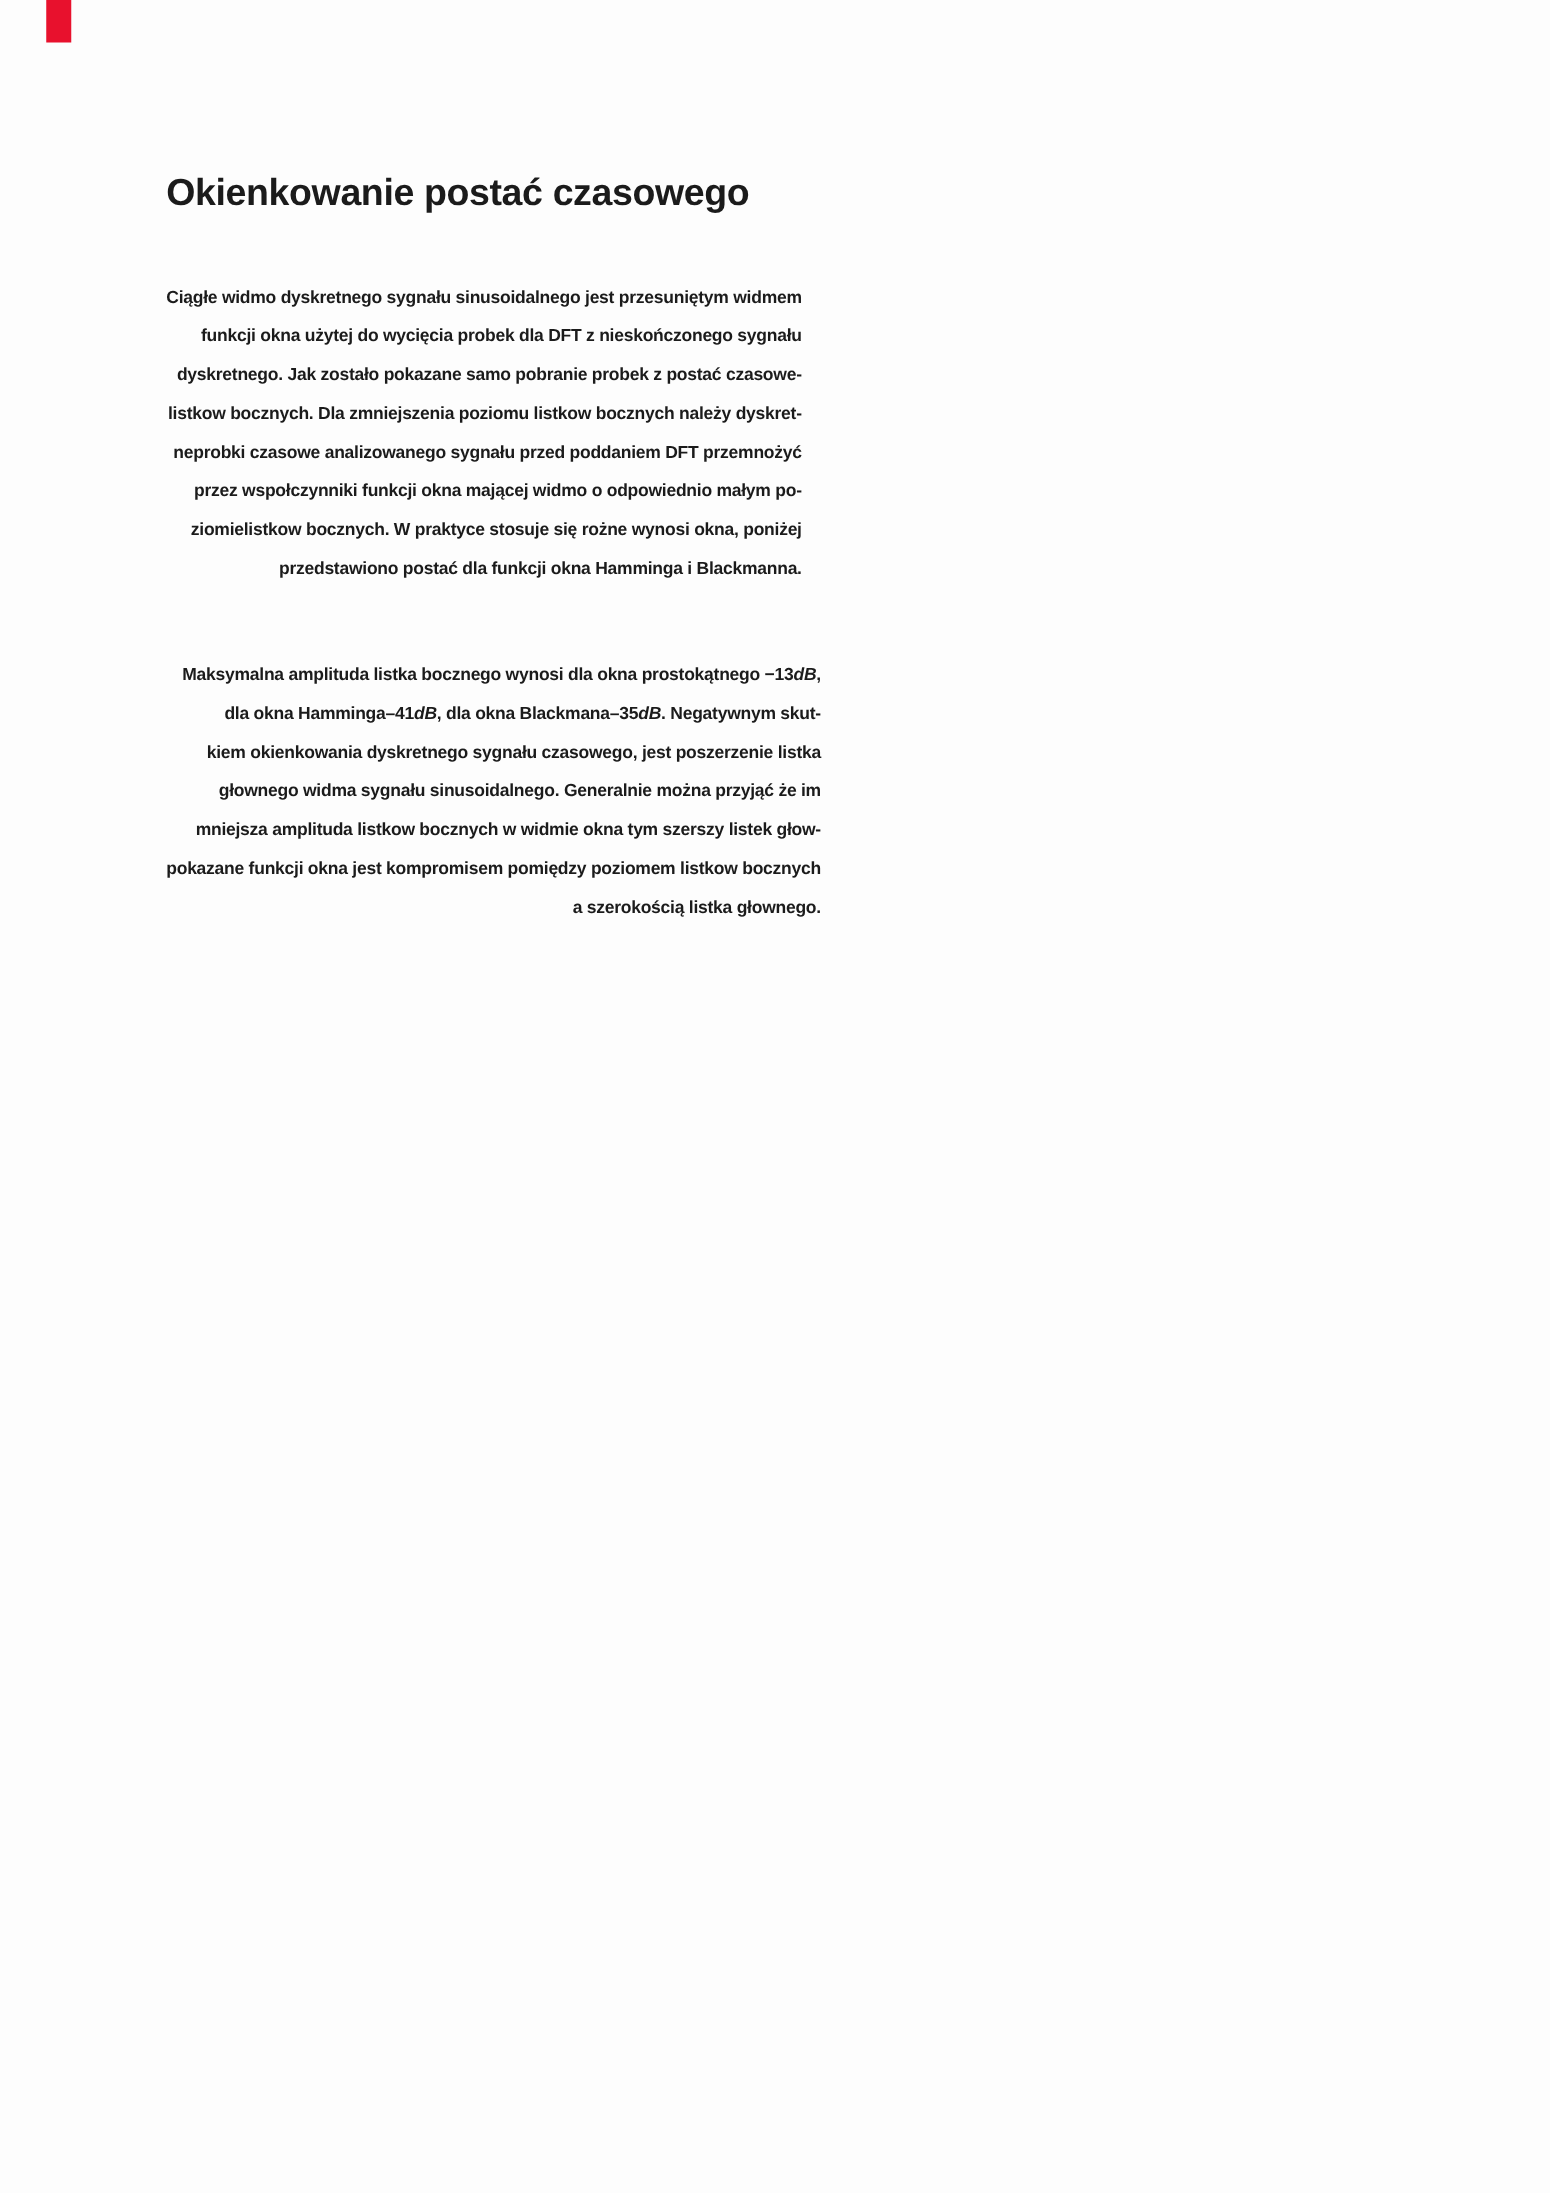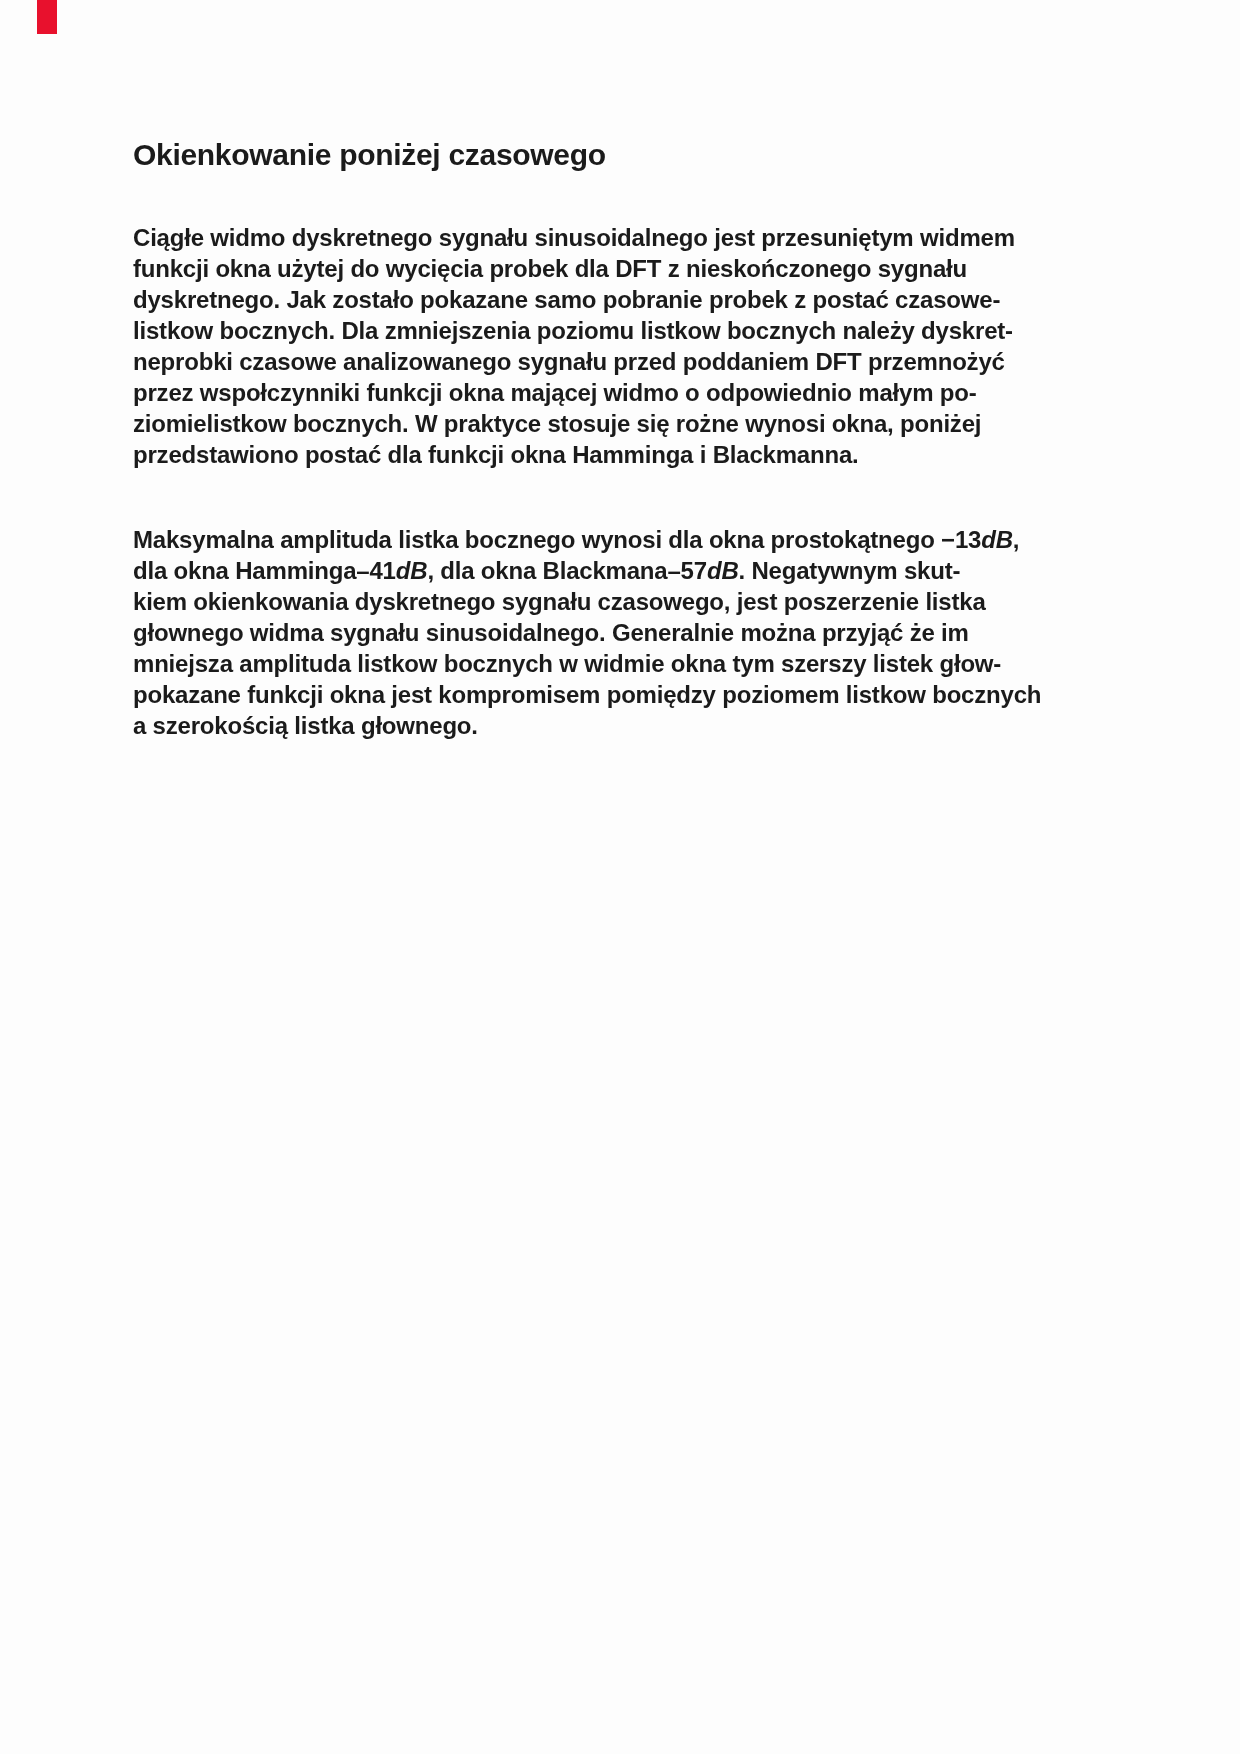--- a/index.html
+++ b/index.html
@@ -28,55 +28,56 @@
     top: 138px;
     margin: 0;
     font-size: 30px;
     font-weight: 700;
     letter-spacing: -0.3px;
     white-space: nowrap;
   }
   .para {
     position: absolute;
     left: 133px;
-    font-size: 24px;
+    font-size: 14px;
     font-weight: 700;
     line-height: 31px;
     letter-spacing: -0.2px;
+    text-align: right;
   }
   .para .line {
     white-space: nowrap;
   }
   .para1 { top: 222px; }
   .para2 { top: 524px; }
   .it { font-style: italic; }
 </style>
 </head>
 <body>
 
 <div class="page" style="background: rgb(253, 253, 253); color: rgb(27, 27, 27);">
 
   <div class="bookmark" style="background: rgb(232, 17, 45);"></div>
 
-  <h1 class="heading">Okienkowanie poniżej czasowego</h1>
+  <h1 class="heading">Okienkowanie postać czasowego</h1>
 
   <div class="para para1">
     <div class="line">Ciągłe widmo dyskretnego sygnału sinusoidalnego jest przesuniętym widmem</div>
     <div class="line">funkcji okna użytej do wycięcia probek dla DFT z nieskończonego sygnału</div>
     <div class="line">dyskretnego. Jak zostało pokazane samo pobranie probek z postać czasowe-</div>
     <div class="line">listkow bocznych. Dla zmniejszenia poziomu listkow bocznych należy dyskret-</div>
     <div class="line">neprobki czasowe analizowanego sygnału przed poddaniem DFT przemnożyć</div>
     <div class="line">przez wspołczynniki funkcji okna mającej widmo o odpowiednio małym po-</div>
     <div class="line">ziomielistkow bocznych. W praktyce stosuje się rożne wynosi okna, poniżej</div>
     <div class="line">przedstawiono postać dla funkcji okna Hamminga i Blackmanna.</div>
   </div>
 
   <div class="para para2">
     <div class="line"><span>Maksymalna amplituda listka bocznego wynosi dla okna prostokątnego −13</span><span class="it">dB</span><span>,</span></div>
-    <div class="line"><span>dla okna Hamminga–41</span><span class="it">dB</span><span>, dla okna Blackmana–57</span><span class="it">dB</span><span>. Negatywnym skut-</span></div>
+    <div class="line"><span>dla okna Hamminga–41</span><span class="it">dB</span><span>, dla okna Blackmana–35</span><span class="it">dB</span><span>. Negatywnym skut-</span></div>
     <div class="line">kiem okienkowania dyskretnego sygnału czasowego, jest poszerzenie listka</div>
     <div class="line">głownego widma sygnału sinusoidalnego. Generalnie można przyjąć że im</div>
     <div class="line">mniejsza amplituda listkow bocznych w widmie okna tym szerszy listek głow-</div>
     <div class="line">pokazane funkcji okna jest kompromisem pomiędzy poziomem listkow bocznych</div>
     <div class="line">a szerokością listka głownego.</div>
   </div>
 
 </div>
 
 </body></html>

